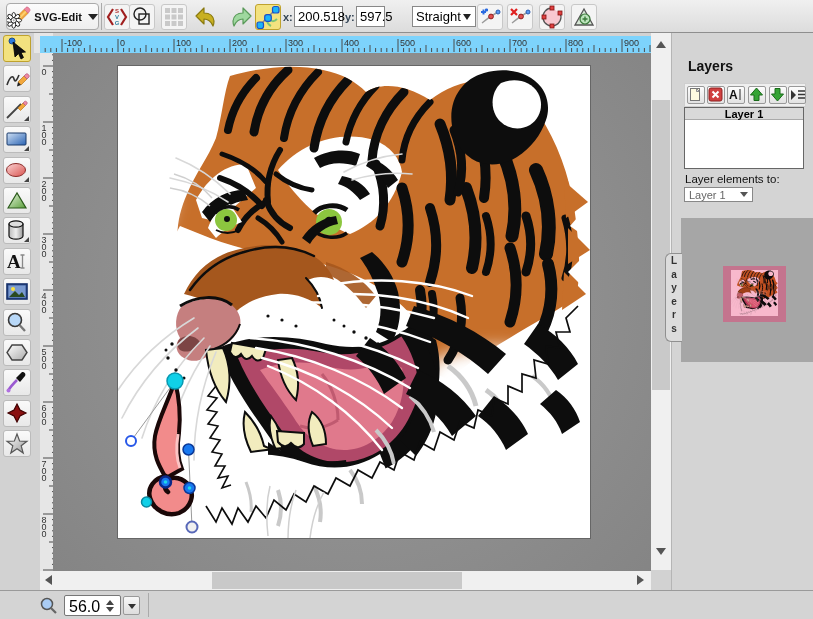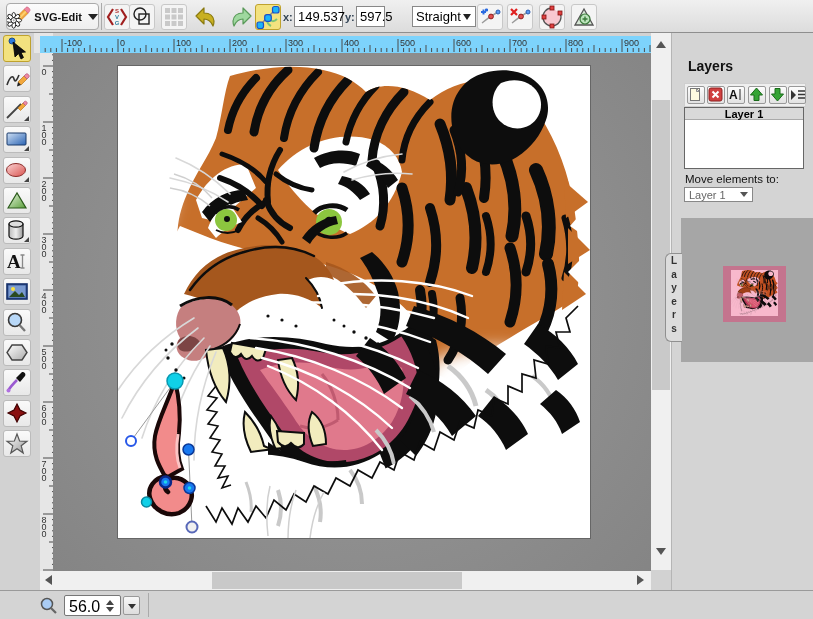--- a/index.html
+++ b/index.html
@@ -101,21 +101,21 @@
 </svg></div>
 <div class="tbtn sel" style="left:255px;top:4px;width:26px;height:26px"><svg width="24" height="24" viewBox="0 0 24 24">
 <path d="M12 13 C15 17 18 17 21 14" stroke="#7cc576" stroke-width="2" fill="none"></path>
 <path d="M11 14 C11 18 13 20 15 21" stroke="#7cc576" stroke-width="2" fill="none"></path>
 <path d="M4 20 L20 4" stroke="#888" stroke-width="1.6"></path>
 <rect x="1" y="17" width="6.5" height="6.5" rx="2" fill="#1ab4f8" stroke="#1a50c8" stroke-width="1.2"></rect>
 <rect x="8.7" y="9.7" width="6.6" height="6.6" rx="2.2" fill="#1ab4f8" stroke="#1a50c8" stroke-width="1.2"></rect>
 <rect x="16.5" y="1.5" width="6.5" height="6.5" rx="2" fill="#1ab4f8" stroke="#1a50c8" stroke-width="1.2"></rect>
 </svg></div>
 <div class="lbl" style="left:283px;font-weight:bold;color:#345">x:</div>
-<div class="tin" style="left:294px;width:49px">149.537</div>
+<div class="tin" style="left:294px;width:49px">200.518</div>
 <div class="lbl" style="left:345px;font-weight:bold;color:#345">y:</div>
 <div class="tin" style="left:356px;width:29px">597.5</div>
 <div id="straight">Straight<div class="tri"></div></div>
 <div class="tbtn" style="left:477px"><svg width="24" height="24" viewBox="0 0 24 24">
 <path d="M4 18 C9 14 15 9 21 7" stroke="#999" stroke-width="1.4" fill="none"></path>
 <path d="M7 5 h3 v-0 M8.5 3.5 v3 M3 7 h5 M5.5 4.5 v5" stroke="#2a6ae0" stroke-width="2" fill="none"></path>
 <circle cx="13" cy="11.5" r="2.4" fill="#e05050" stroke="#902020"></circle>
 <circle cx="20" cy="7" r="2" fill="#5a9af0" stroke="#2a5ab0"></circle>
 </svg></div>
 <div class="tbtn" style="left:507px"><svg width="24" height="24" viewBox="0 0 24 24">
@@ -552,21 +552,21 @@
 <div class="pbtn" style="left:769px"><svg width="15" height="15" viewBox="0 0 15 15">
       <path d="M7.5 14 L13.5 7 L10 7 L10 1.5 L5 1.5 L5 7 L1.5 7 Z" fill="#35a435" stroke="#1a6a1a"></path>
     </svg></div>
 <div class="pbtn" style="left:788px"><svg width="17" height="15" viewBox="0 0 17 15">
       <path d="M2 3 L7 8 L2 13 Z" fill="#333"></path>
       <path d="M9 4 h7 M9 7.5 h7 M9 11 h7" stroke="#333" stroke-width="1.5"></path>
     </svg></div>
 <div id="layerbox">
     <div class="hd">Layer 1</div>
   </div>
-<div id="movelbl">Move elements to:</div>
+<div id="movelbl">Layer elements to:</div>
 <div id="movesel">Layer 1<div class="tri"></div></div>
 <div id="preview"></div>
 <div id="thumb"></div>
 <div id="thumbin">
     <div style="position:absolute;left:0;top:0;width:47px;height:46px;transform:scale(0.0996,0.0975);transform-origin:0 0;mix-blend-mode:multiply"><svg width="472" height="472" viewBox="0 0 472 472">
 <defs>
 <filter id="bAt" x="-40%" y="-40%" width="180%" height="180%">
             <feGaussianBlur stdDeviation="8"></feGaussianBlur>
           </filter>
 <clipPath id="hdt">

